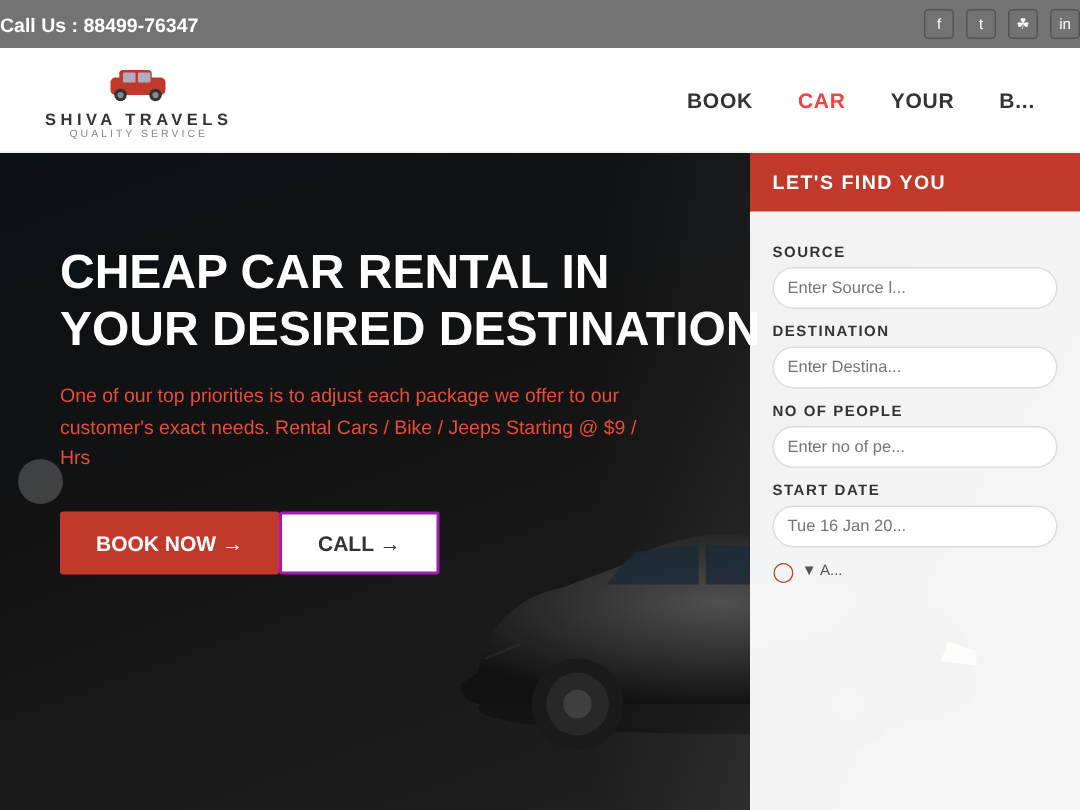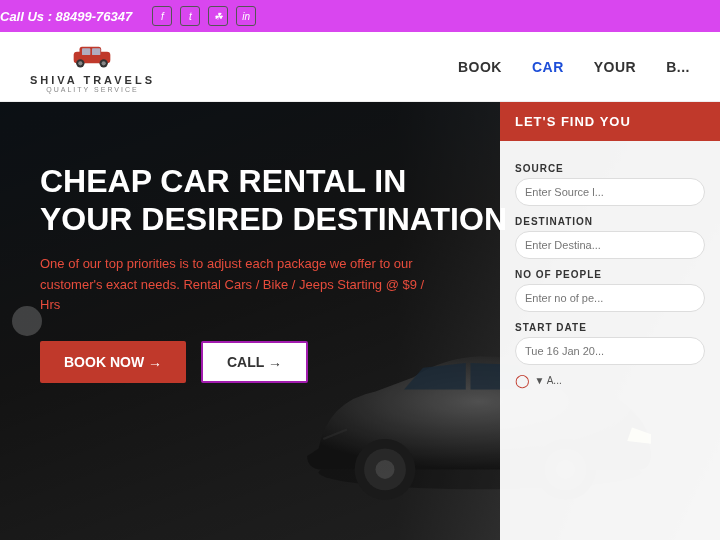--- a/index.html
+++ b/index.html
@@ -1,26 +1,25 @@
 <!DOCTYPE html>
 <html><head>
   <meta charset="utf-8">
   <style>
     * { margin: 0; padding: 0; box-sizing: border-box; }
     body { font-family: Arial, sans-serif; width: 720px; height: 540px; overflow: hidden; }
 
     
     .top-bar {
-      background: #d946ef;
+      background: #737373;
       height: 32px;
       display: flex;
       align-items: center;
-      justify-content: flex-start;
+      justify-content: space-between;
       gap: 20px;
-      font-style: italic;
     }
     .top-bar-phone {
       color: #fff;
       font-size: 13px;
       font-weight: bold;
     }
     .social-icons {
       display: flex;
       gap: 8px;
       align-items: center;
@@ -78,21 +77,21 @@
     }
     .nav-link {
       font-size: 14px;
       font-weight: 600;
       color: #333;
       text-decoration: none;
       cursor: pointer;
       letter-spacing: 0.5px;
     }
     .nav-link.active {
-      color: #1d4ed8;
+      color: #ef4444;
     }
 
     
     .hero {
       position: relative;
       height: 438px;
       overflow: hidden;
     }
     .hero-bg {
       position: absolute;
@@ -133,21 +132,20 @@
       color: #ccc;
       line-height: 1.6;
       margin-bottom: 25px;
       max-width: 400px;
     }
     .hero-desc span {
       color: #e74c3c;
     }
     .hero-buttons {
       display: flex;
-      gap: 15px;
       align-items: flex-start;
     }
     .btn-book {
       background: #c0392b;
       color: #fff;
       border: none;
       padding: 13px 24px;
       font-size: 14px;
       font-weight: bold;
       cursor: pointer;

